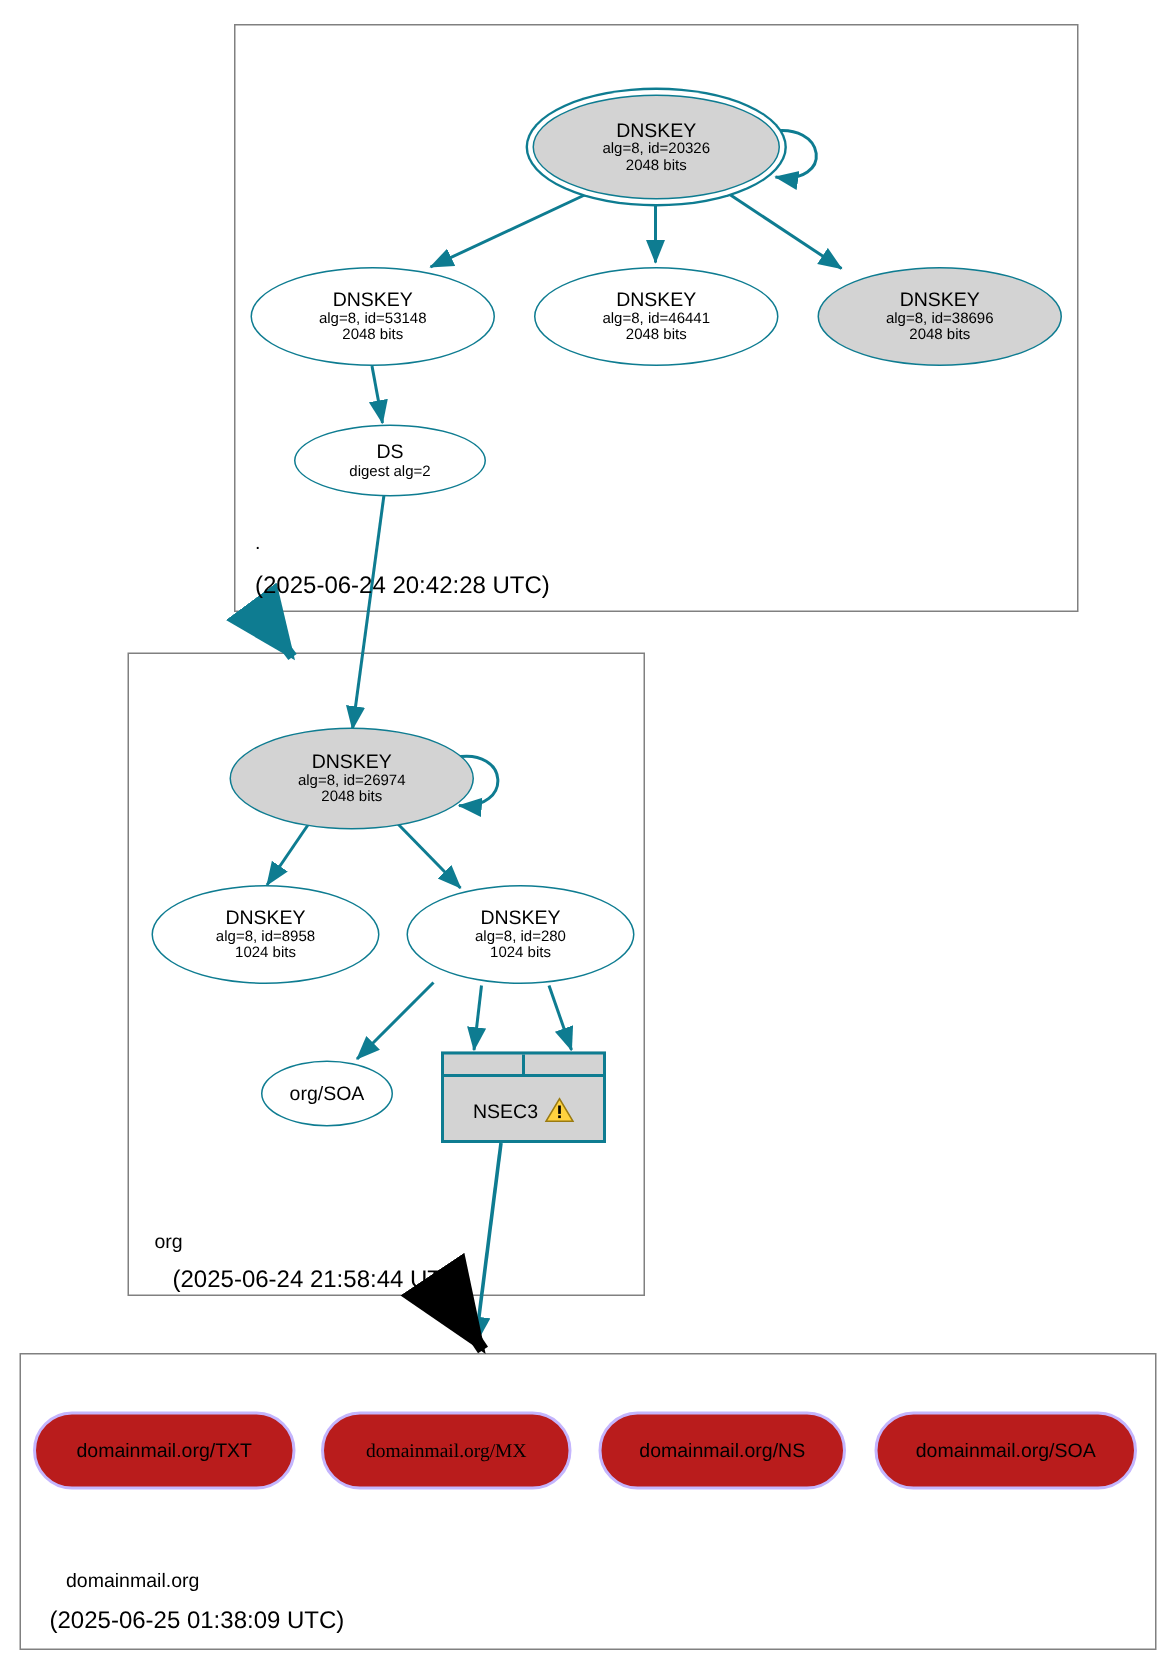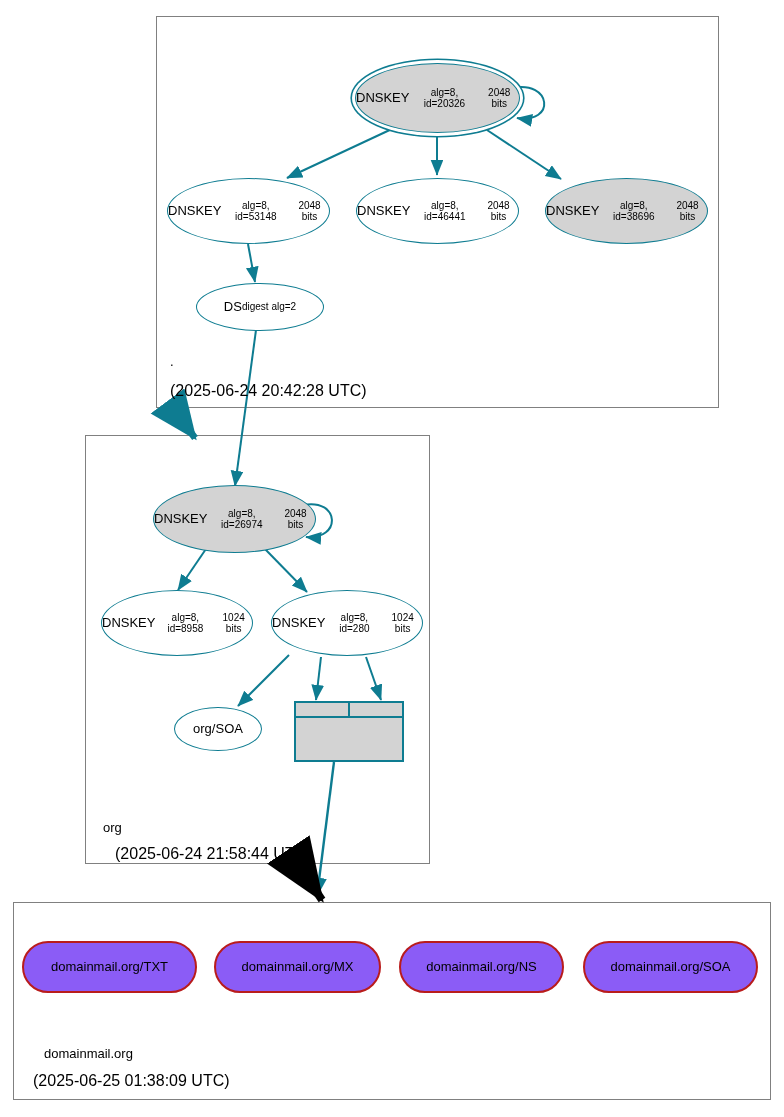--- a/index.html
+++ b/index.html
@@ -41,40 +41,41 @@
     position: absolute;
     font-size: 16px;
     color: #000000;
     font-family: "Liberation Sans", sans-serif;
     white-space: nowrap;
   }
   .node {
     position: absolute;
     box-sizing: border-box;
     display: flex;
+    flex-direction: column;
     align-items: center;
     justify-content: center;
     text-align: center;
     line-height: 1.12;
   }
   .ellipse {
     border: 1.6px solid #0e7c91;
     border-radius: 50%;
     background: #ffffff;
   }
   .ellipse.filled {
     background: #d3d3d3;
   }
   .ellipse.double {
     box-shadow: 0 0 0 3px #ffffff, 0 0 0 4.6px #0e7c91;
   }
   .ellipse.black {
-    border: 2px solid #b91c1c;
+    border: 2px solid #c4b5fd;
     border-radius: 40px;
-    background: #8b5cf6;
+    background: #b91c1c;
   }
   .n-title {
     font-size: 13px;
     color: #000000;
   }
   .n-sub {
     font-size: 10px;
     color: #000000;
   }
   .rrset-box {
@@ -217,29 +218,39 @@
 
   <div class="node ellipse" style="left:174px; top:707px; width:88px; height:44px;">
     <div class="n-title">org/SOA</div>
   </div>
 
   <div class="rrset-box" style="left:294px; top:701px; width:110px; height:61px;">
     <div class="rrset-head">
       <div class="cell"></div>
       <div class="cell"></div>
     </div>
+    <div class="rrset-body">
+      <span class="rrset-label">NSEC3</span>
+      <span class="warn-icon">
+        <svg width="20" height="18" viewBox="0 0 20 18">
+          <path d="M10,1.5 L19,16.5 L1,16.5 Z" fill="#ffd23f" stroke="#9a7b12" stroke-width="1"></path>
+          <rect x="9.1" y="6" width="1.8" height="5.6" fill="#000000"></rect>
+          <rect x="9.1" y="12.6" width="1.8" height="1.8" fill="#000000"></rect>
+        </svg>
+      </span>
+    </div>
   </div>
 
   <div class="zone-label" style="left:103px; top:820px;">org</div>
   <div class="zone-time" style="left:115px; top:845px;">(2025-06-24 21:58:44 UTC)</div>
 
   <div class="node ellipse black" style="left:22px; top:941px; width:175px; height:52px;">
     <div class="n-title">domainmail.org/TXT</div>
   </div>
-  <div class="node ellipse black" style="left:214px; top:941px; width:167px; height:52px;">
+  <div class="node ellipse black" style="left:214px; top:941px; width:167px; height:52px;font-family:Liberation Serif, serif;">
     <div class="n-title">domainmail.org/MX</div>
   </div>
   <div class="node ellipse black" style="left:583px; top:941px; width:175px; height:52px;">
     <div class="n-title">domainmail.org/SOA</div>
   </div>
   <div class="node ellipse black" style="left:399px; top:941px; width:165px; height:52px;">
     <div class="n-title">domainmail.org/NS</div>
   </div>
 
   <div class="zone-label" style="left:44px; top:1046px;">domainmail.org</div>

